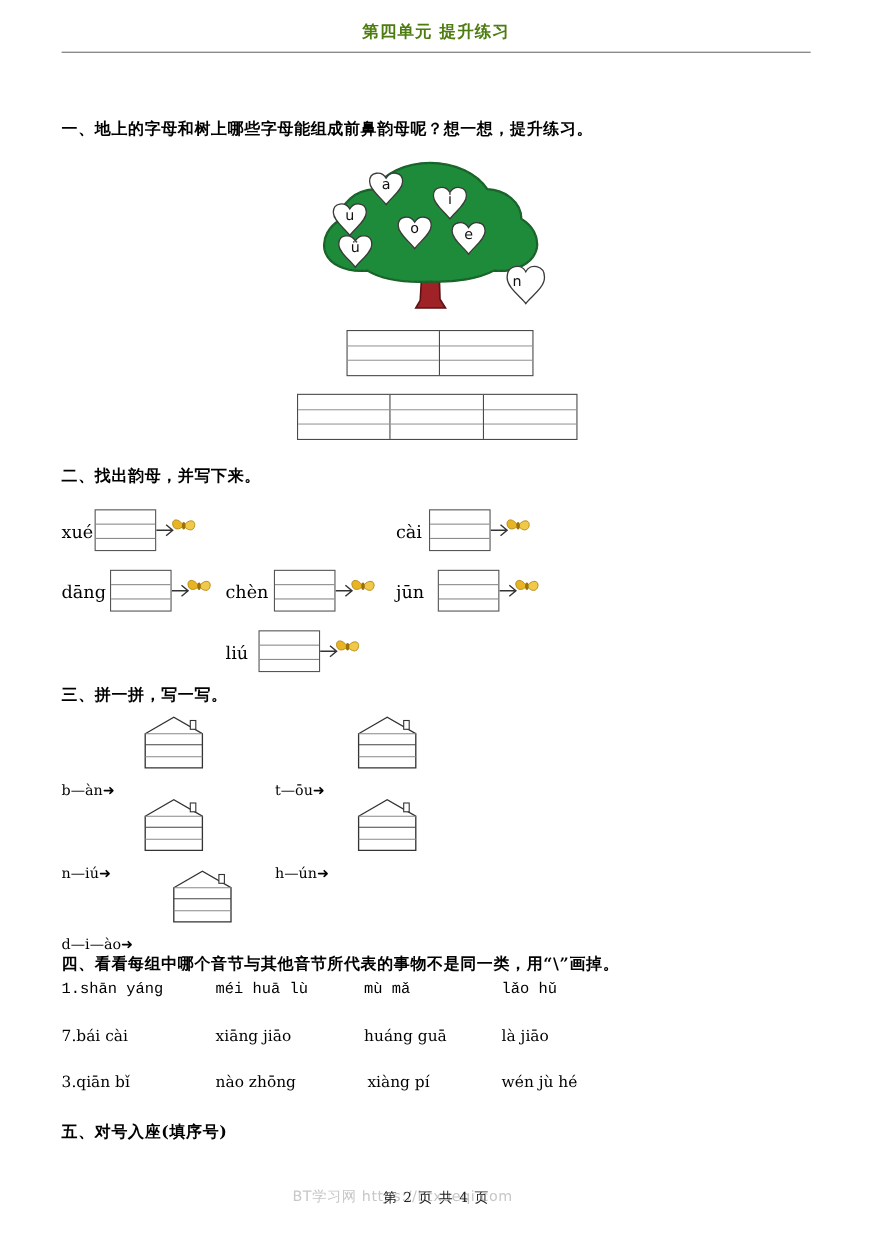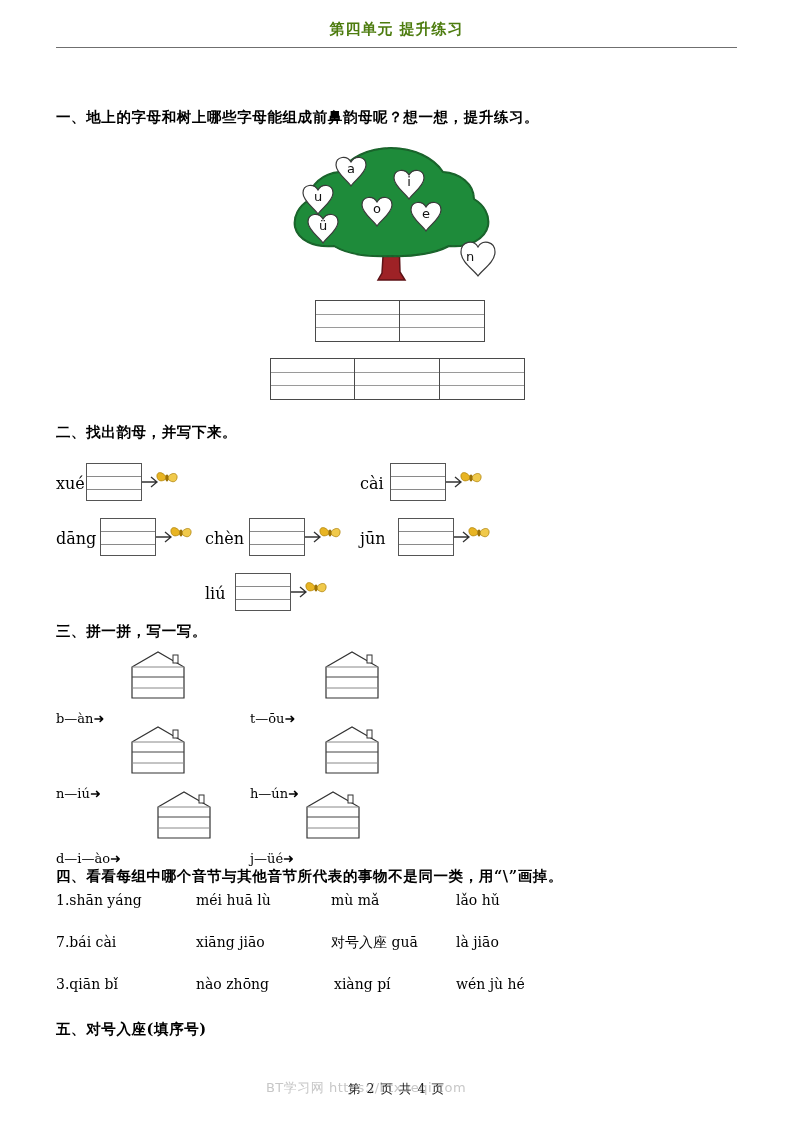--- a/index.html
+++ b/index.html
@@ -385,44 +385,34 @@
     <span class="house-label">d—i—ào➜</span>
     <svg class="house" style="left:100px; top:0px;" viewBox="0 0 56 50">
       <path d="M2,17 L28,2 L54,17 L54,48 L2,48 Z" fill="#fff" stroke="#333" stroke-width="1.2"></path>
       <rect x="43" y="5" width="5" height="8" fill="#fff" stroke="#333" stroke-width="1"></rect>
       <line x1="2" y1="17" x2="54" y2="17" stroke="#888" stroke-width="1"></line>
       <line x1="2" y1="27" x2="54" y2="27" stroke="#444" stroke-width="1"></line>
       <line x1="2" y1="38" x2="54" y2="38" stroke="#888" stroke-width="1"></line>
     </svg>
   </div>
 
-  <div class="house-item" style="left:250px; top:790px; width:170px; height:58px;">
-    <span class="house-label">j—üé➜</span>
-    <svg class="house" style="left:55px; top:0px;" viewBox="0 0 56 50">
-      <path d="M2,17 L28,2 L54,17 L54,48 L2,48 Z" fill="#fff" stroke="#333" stroke-width="1.2"></path>
-      <rect x="43" y="5" width="5" height="8" fill="#fff" stroke="#333" stroke-width="1"></rect>
-      <line x1="2" y1="17" x2="54" y2="17" stroke="#888" stroke-width="1"></line>
-      <line x1="2" y1="27" x2="54" y2="27" stroke="#444" stroke-width="1"></line>
-      <line x1="2" y1="38" x2="54" y2="38" stroke="#888" stroke-width="1"></line>
-    </svg>
-  </div>
 
   <div class="q-head" style="top:822px;margin-top:45px;">四、看看每组中哪个音节与其他音节所代表的事物不是同一类，用“\”画掉。</div>
 
-  <div class="q4row" style="top:892px; width:600px; height:20px;">
+  <div class="q4row" style="top:892px; width:600px; height:20px;font-family:Liberation Mono, monospace;">
     <span style="left:0;">1.shān yáng</span>
     <span style="left:140px;">méi huā lù</span>
     <span style="left:275px;">mù mǎ</span>
     <span style="left:400px;">lǎo hǔ</span>
   </div>
 
   <div class="q4row" style="top:934px; width:600px; height:20px;">
     <span style="left:0;">7.bái cài</span>
     <span style="left:140px;">xiāng jiāo</span>
-    <span style="left:275px;">对号入座 guā</span>
+    <span style="left:275px;">huáng guā</span>
     <span style="left:400px;">là jiāo</span>
   </div>
 
   <div class="q4row" style="top:976px; width:600px; height:20px;">
     <span style="left:0;">3.qiān bǐ</span>
     <span style="left:140px;">nào zhōng</span>
     <span style="left:278px;">xiàng pí</span>
     <span style="left:400px;">wén jù hé</span>
   </div>
 

